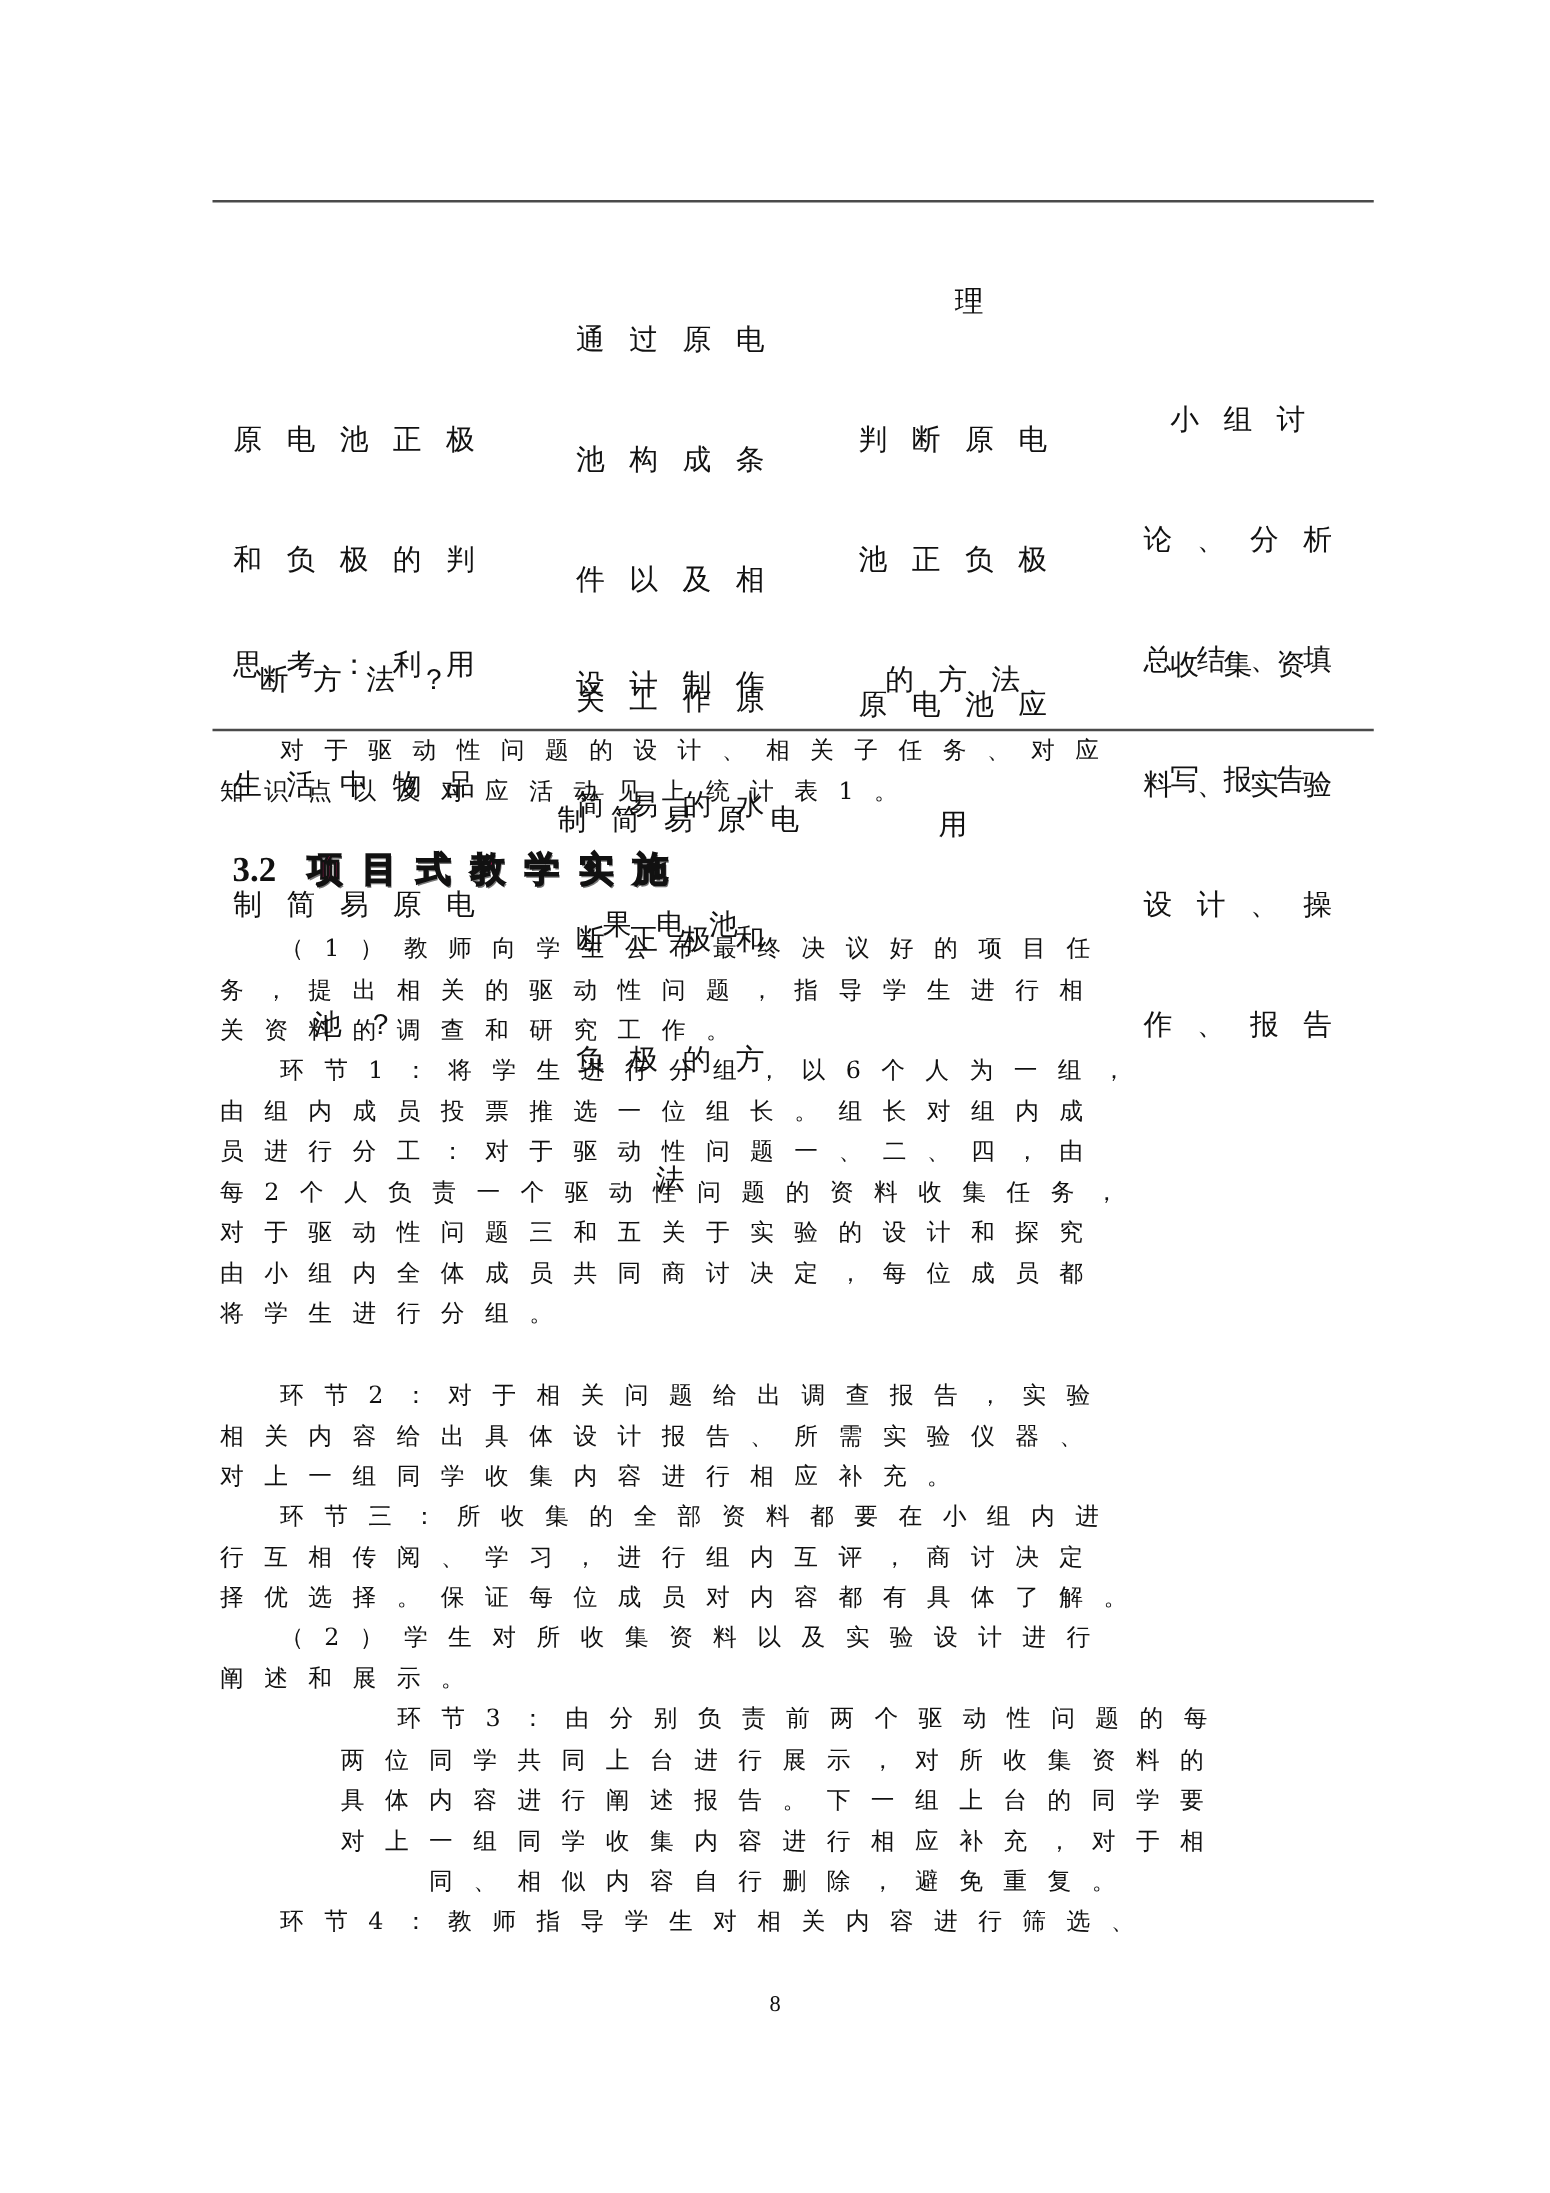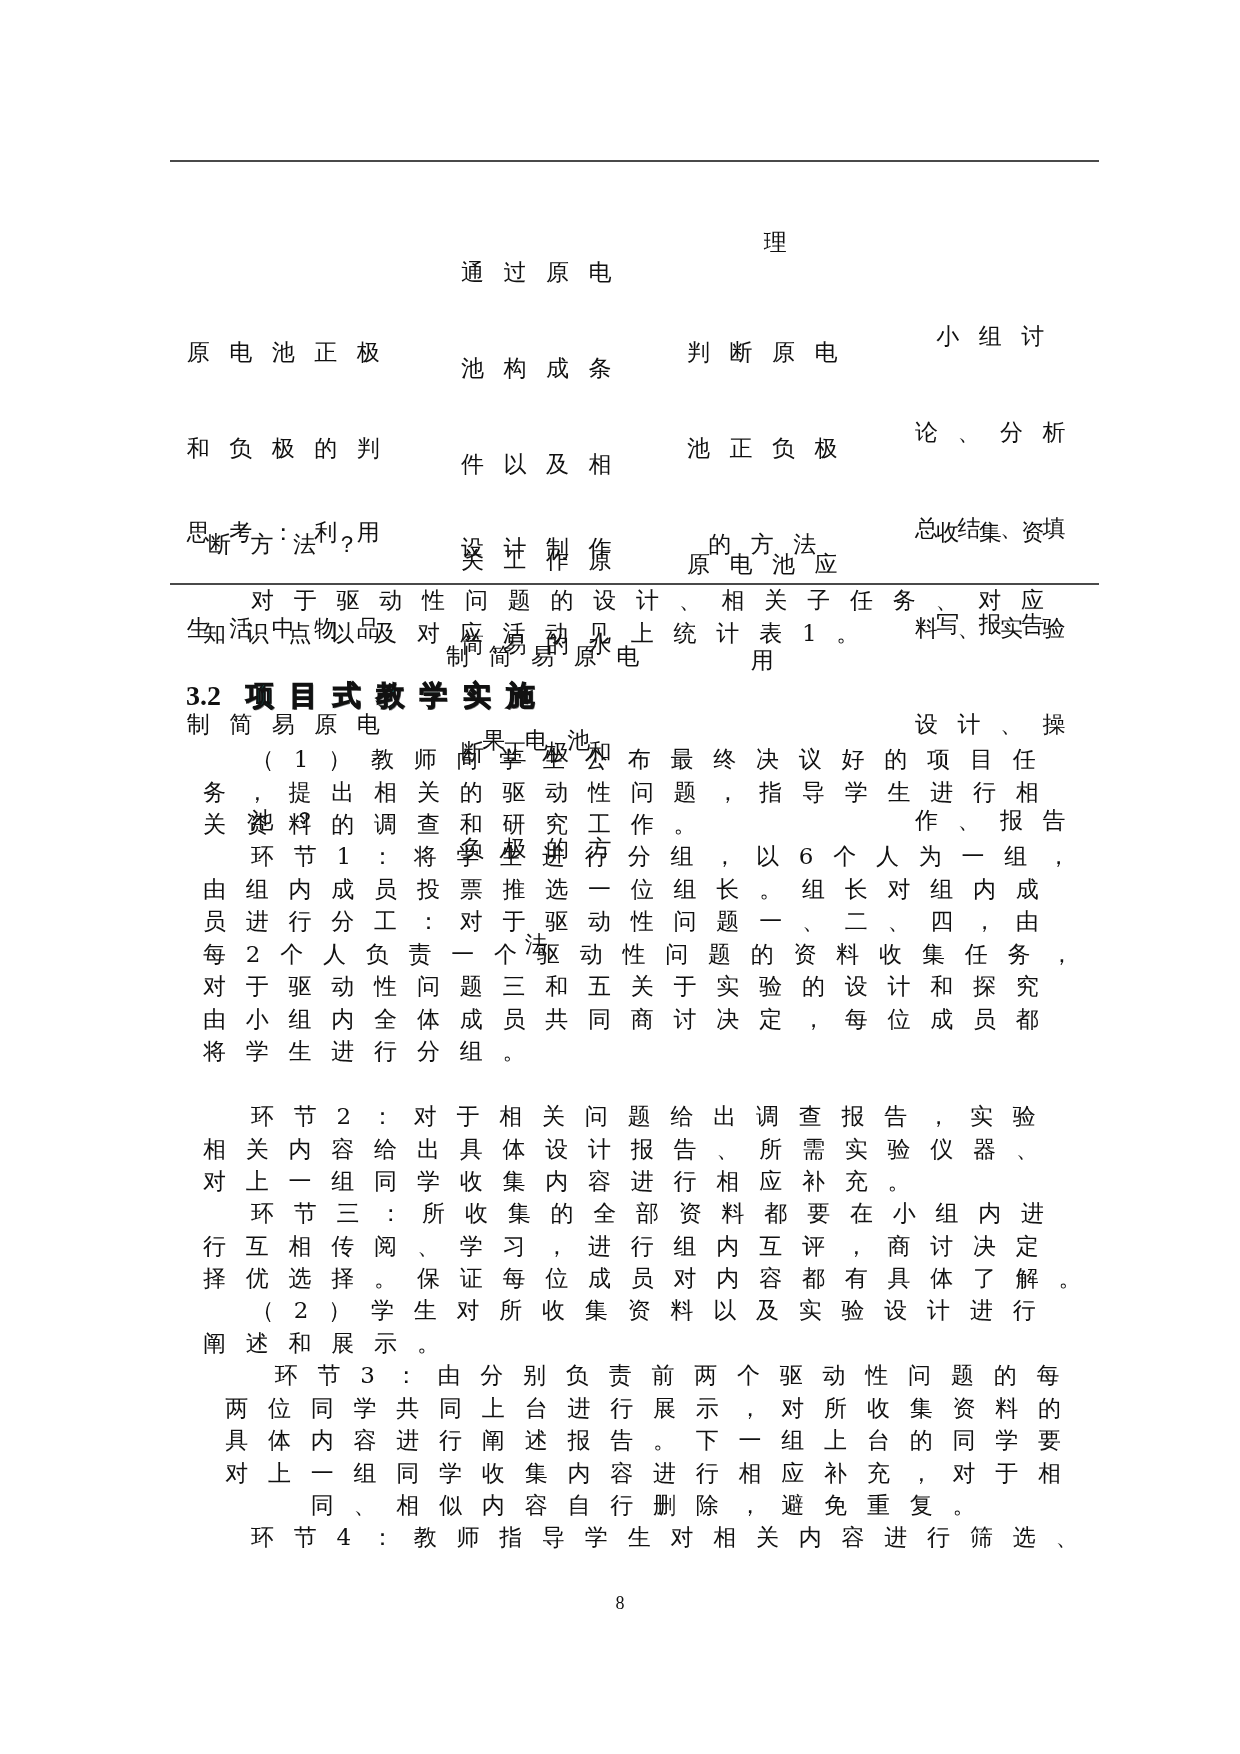--- a/index.html
+++ b/index.html
@@ -50,23 +50,23 @@
     .r1c4 { left: 900px; top: 256px; width: 200px; }
 
     
     .r2c1 { left: 178px; top: 452px; width: 230px; }
     .r2c2 { left: 446px; top: 468px; width: 200px; }
     .r2c3 { left: 672px; top: 484px; width: 200px; }
     .r2c4 { left: 900px; top: 452px; width: 200px; }
 
     .para {
       position: absolute;
-      left: 203px;
+      left: 176px;
       width: 900px;
-      font-size: 23px;
+      font-size: 19px;
       line-height: 32.5px;
     }
     .para .ln {
       display: block;
       white-space: nowrap;
       letter-spacing: 0.86em;
     }
     .para .ln.indent { padding-left: 48px; }
 
     .heading {
@@ -79,21 +79,21 @@
       white-space: nowrap;
     }
     .heading .num {
       font-family: Liberation Serif, serif;
       font-weight: bold;
       margin-right: 25px;
       letter-spacing: 0;
     }
     .heading .title {
       letter-spacing: 0.55em;
-      color: #0f766e;
+      color: #be185d;
       -webkit-text-stroke: 1.2px #111;
       text-shadow: 1px 1px 0 #777;
       font-family: "DejaVu Sans", sans-serif;
     }
 
     .pagenum {
       position: absolute;
       left: 0;
       width: 1240px;
       top: 1593px;

